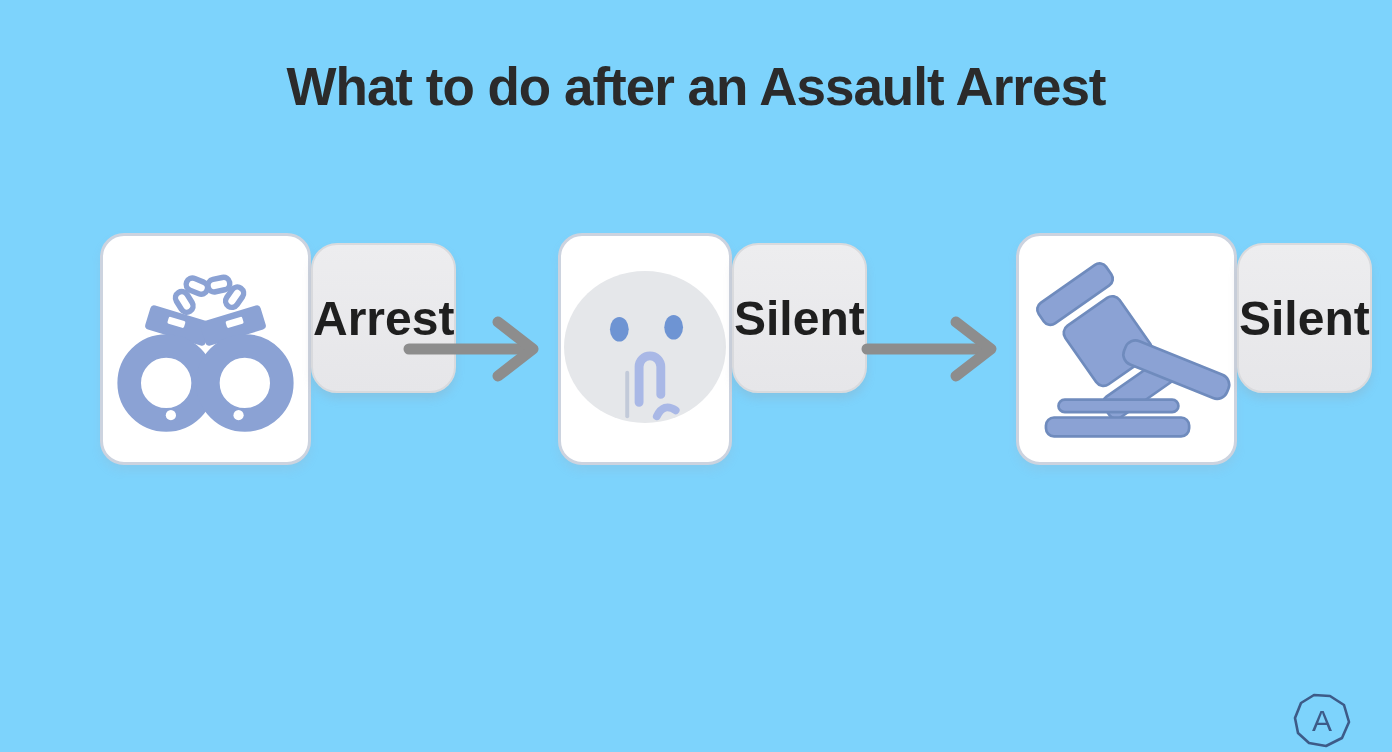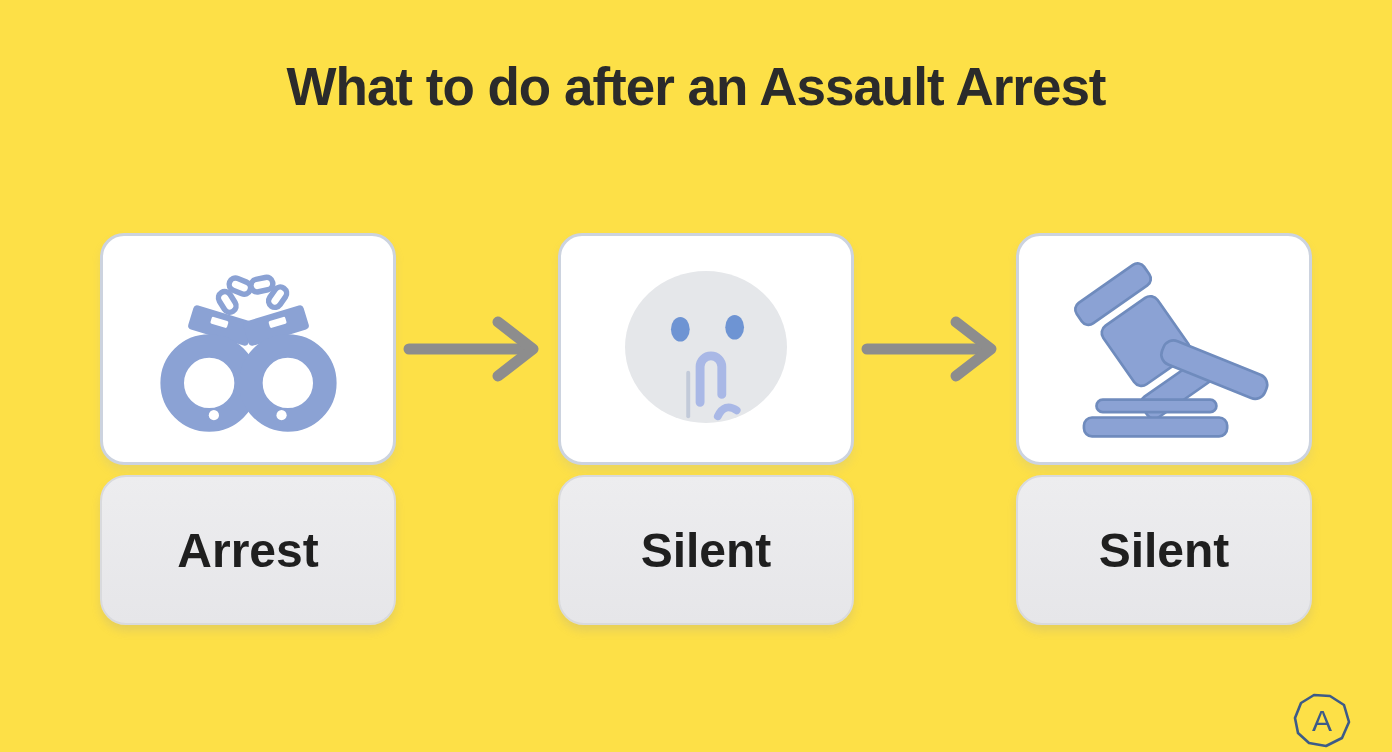--- a/index.html
+++ b/index.html
@@ -1,21 +1,21 @@
 <!DOCTYPE html>
 <html><head>
 <meta charset="utf-8">
 <style>
   html, body { margin: 0; padding: 0; background: #ffffff; }
   body { font-family: "Liberation Sans", sans-serif; }
   .canvas {
     position: relative;
     width: 1392px;
     height: 752px;
-    background: #fde047;
+    background: #7dd3fc;
     overflow: hidden;
   }
   .title {
     position: absolute;
     top: 56px;
     left: 0;
     width: 100%;
     text-align: center;
     font-size: 53px;
     font-weight: 700;
@@ -24,21 +24,21 @@
   }
   .flow {
     position: absolute;
     left: 100px;
     top: 233px;
     display: flex;
     align-items: flex-start;
   }
   .step {
     display: flex;
-    flex-direction: column;
+    flex-direction: row;
     width: 296px;
   }
   .icon-card {
     height: 232px;
     background: #ffffff;
     border: 3px solid #ccd3df;
     border-radius: 24px;
     box-sizing: border-box;
     display: flex;
     align-items: center;

